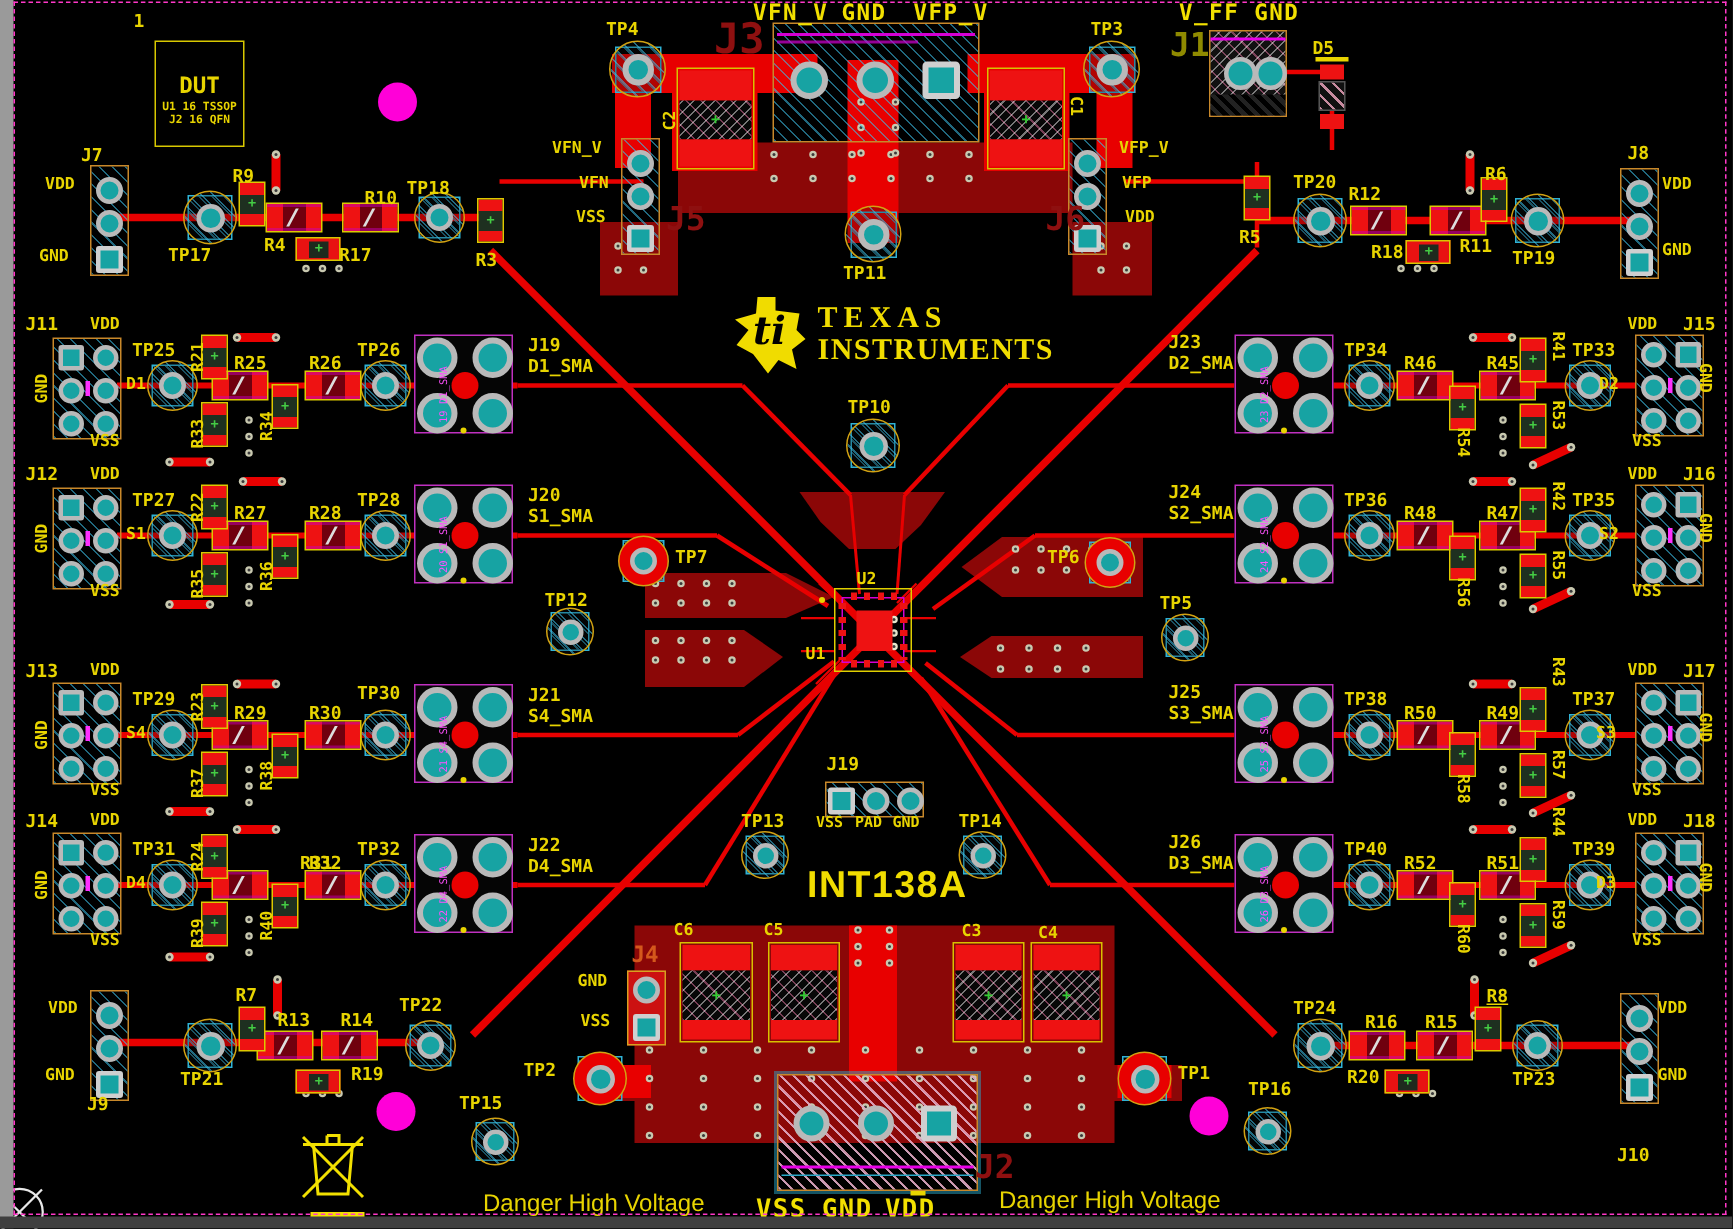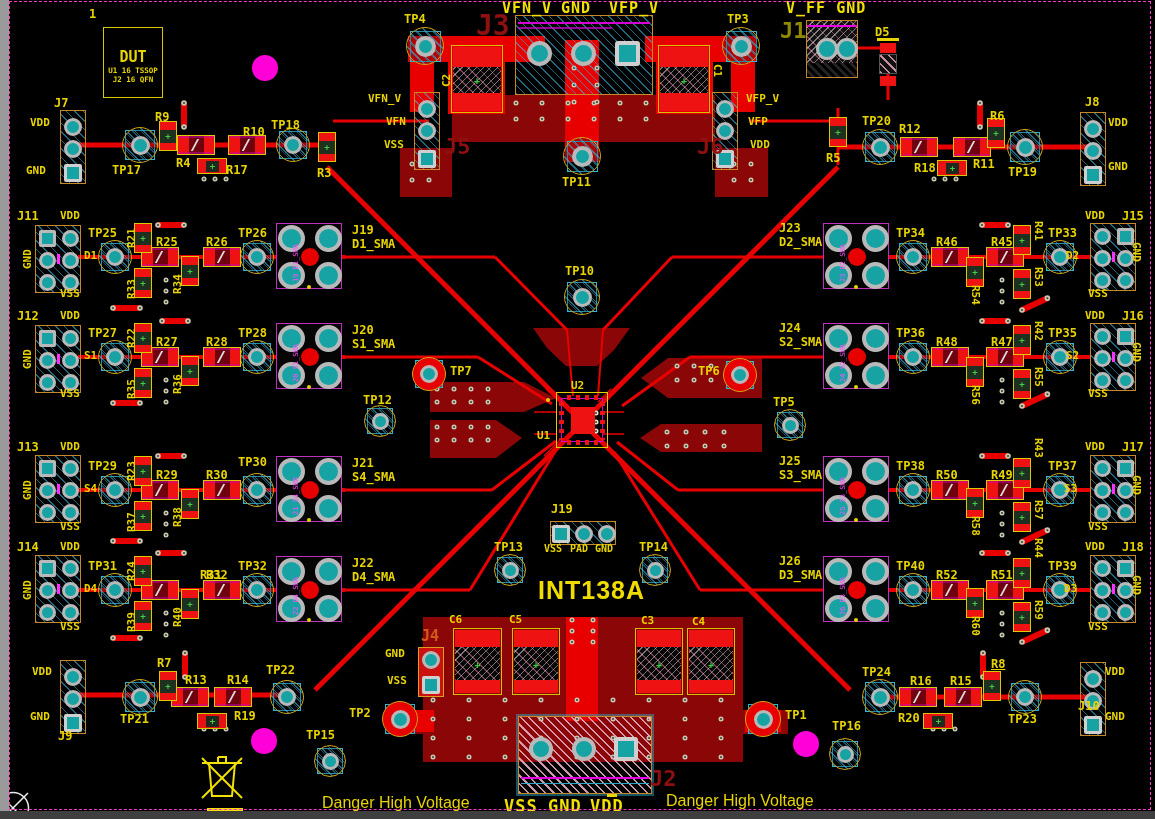--- a/index.html
+++ b/index.html
@@ -1123,20 +1123,28 @@
     <div style="left:14px;top:14px;width:24px;height:27px;background:#ee1212"></div>
   </div>
   <div style="left:546px;top:398px;width:4px;height:4px;background:#e8d400;border-radius:50%"></div>
 
   <div style="left:103px;top:27px;width:60px;height:71px;border:1.6px solid #d8c800;color:#e8d400;text-align:center">
     <div style="left:0;right:0;top:20px;font:bold 15px 'DejaVu Sans Mono',monospace">DUT</div>
     <div style="left:0;right:0;top:38px;font:bold 7.5px 'DejaVu Sans Mono',monospace">U1 16 TSSOP</div>
     <div style="left:0;right:0;top:47px;font:bold 7.5px 'DejaVu Sans Mono',monospace">J2 16 QFN</div>
   </div>
 
+  <div style="left:487px;top:196px;width:210px;height:54px">
+    <svg width="52" height="54" style="position:absolute;left:0;top:0">
+      <polygon points="18,2 30,2 30,11 46,13 44,24 50,30 41,37 44,50 32,44 25,53 15,40 4,34 12,24 3,17 17,13" fill="#f0dc00"></polygon>
+      <text x="15" y="33" font-family="DejaVu Serif, serif" font-style="italic" font-weight="bold" font-size="26" fill="#000">ti</text>
+    </svg>
+    <div style="left:58px;top:5px;font-family:'Liberation Serif',serif;font-weight:bold;font-size:20px;color:#f0dc00;letter-spacing:4px">TEXAS</div>
+    <div style="left:58px;top:26px;font-family:'Liberation Serif',serif;font-weight:bold;font-size:20px;color:#f0dc00;letter-spacing:1px">INSTRUMENTS</div>
+  </div>
 
   <div style="left:538px;top:576px;font:bold 25px 'Liberation Sans',sans-serif;color:#f0dc00;letter-spacing:1px">INT138A</div>
 
   <div style="left:322px;top:794px;font:16px 'Liberation Sans',sans-serif;color:#e8d400">Danger High Voltage</div>
   <div style="left:666px;top:792px;font:16px 'Liberation Sans',sans-serif;color:#e8d400">Danger High Voltage</div>
 
 
 
   <svg width="44" height="54" style="position:absolute;left:200px;top:750px">
     <line x1="2" y1="13" x2="42" y2="13" stroke="#f2e000" stroke-width="2"></line>
@@ -1342,21 +1350,21 @@
       <div class="lbl y12" style="left: 185px; top: 674px;">R13</div>
       <div class="lbl y12" style="left: 227px; top: 674px;">R14</div>
       <div class="lbl y12" style="left: 234px; top: 710px;">R19</div>
       <div class="lbl y12" style="left: 266px; top: 664px;">TP22</div>
       <div class="lbl y12" style="left: 862px; top: 666px;">TP24</div>
       <div class="lbl y12" style="left: 910px; top: 675px;">R16</div>
       <div class="lbl y12" style="left: 950px; top: 675px;">R15</div>
       <div class="lbl y12" style="left: 898px; top: 712px;">R20</div>
       <div class="lbl y12" style="left: 991px; top: 658px; text-decoration: underline;">R8</div>
       <div class="lbl y12" style="left: 1008px; top: 713px;">TP23</div>
-      <div class="lbl y12" style="left: 1078px; top: 700px;">J10</div>
+      <div class="lbl y12" style="left: 1078px; top: 764px;">J10</div>
       <div class="lbl y11" style="left: 1105px; top: 666px;">VDD</div>
       <div class="lbl y11" style="left: 1105px; top: 711px;">GND</div>
     </div>
 
   <div style="left:0;top:0;width:9px;height:819px;background:#9a9a9a"></div>
   <div style="left:0;top:811px;width:1155px;height:8px;background:#3f3f3f"></div>
   <div style="left:9px;top:1px;width:1142px;height:809px;border:1.5px dashed #ff38c8"></div>
 </div>
 
 </body></html>

